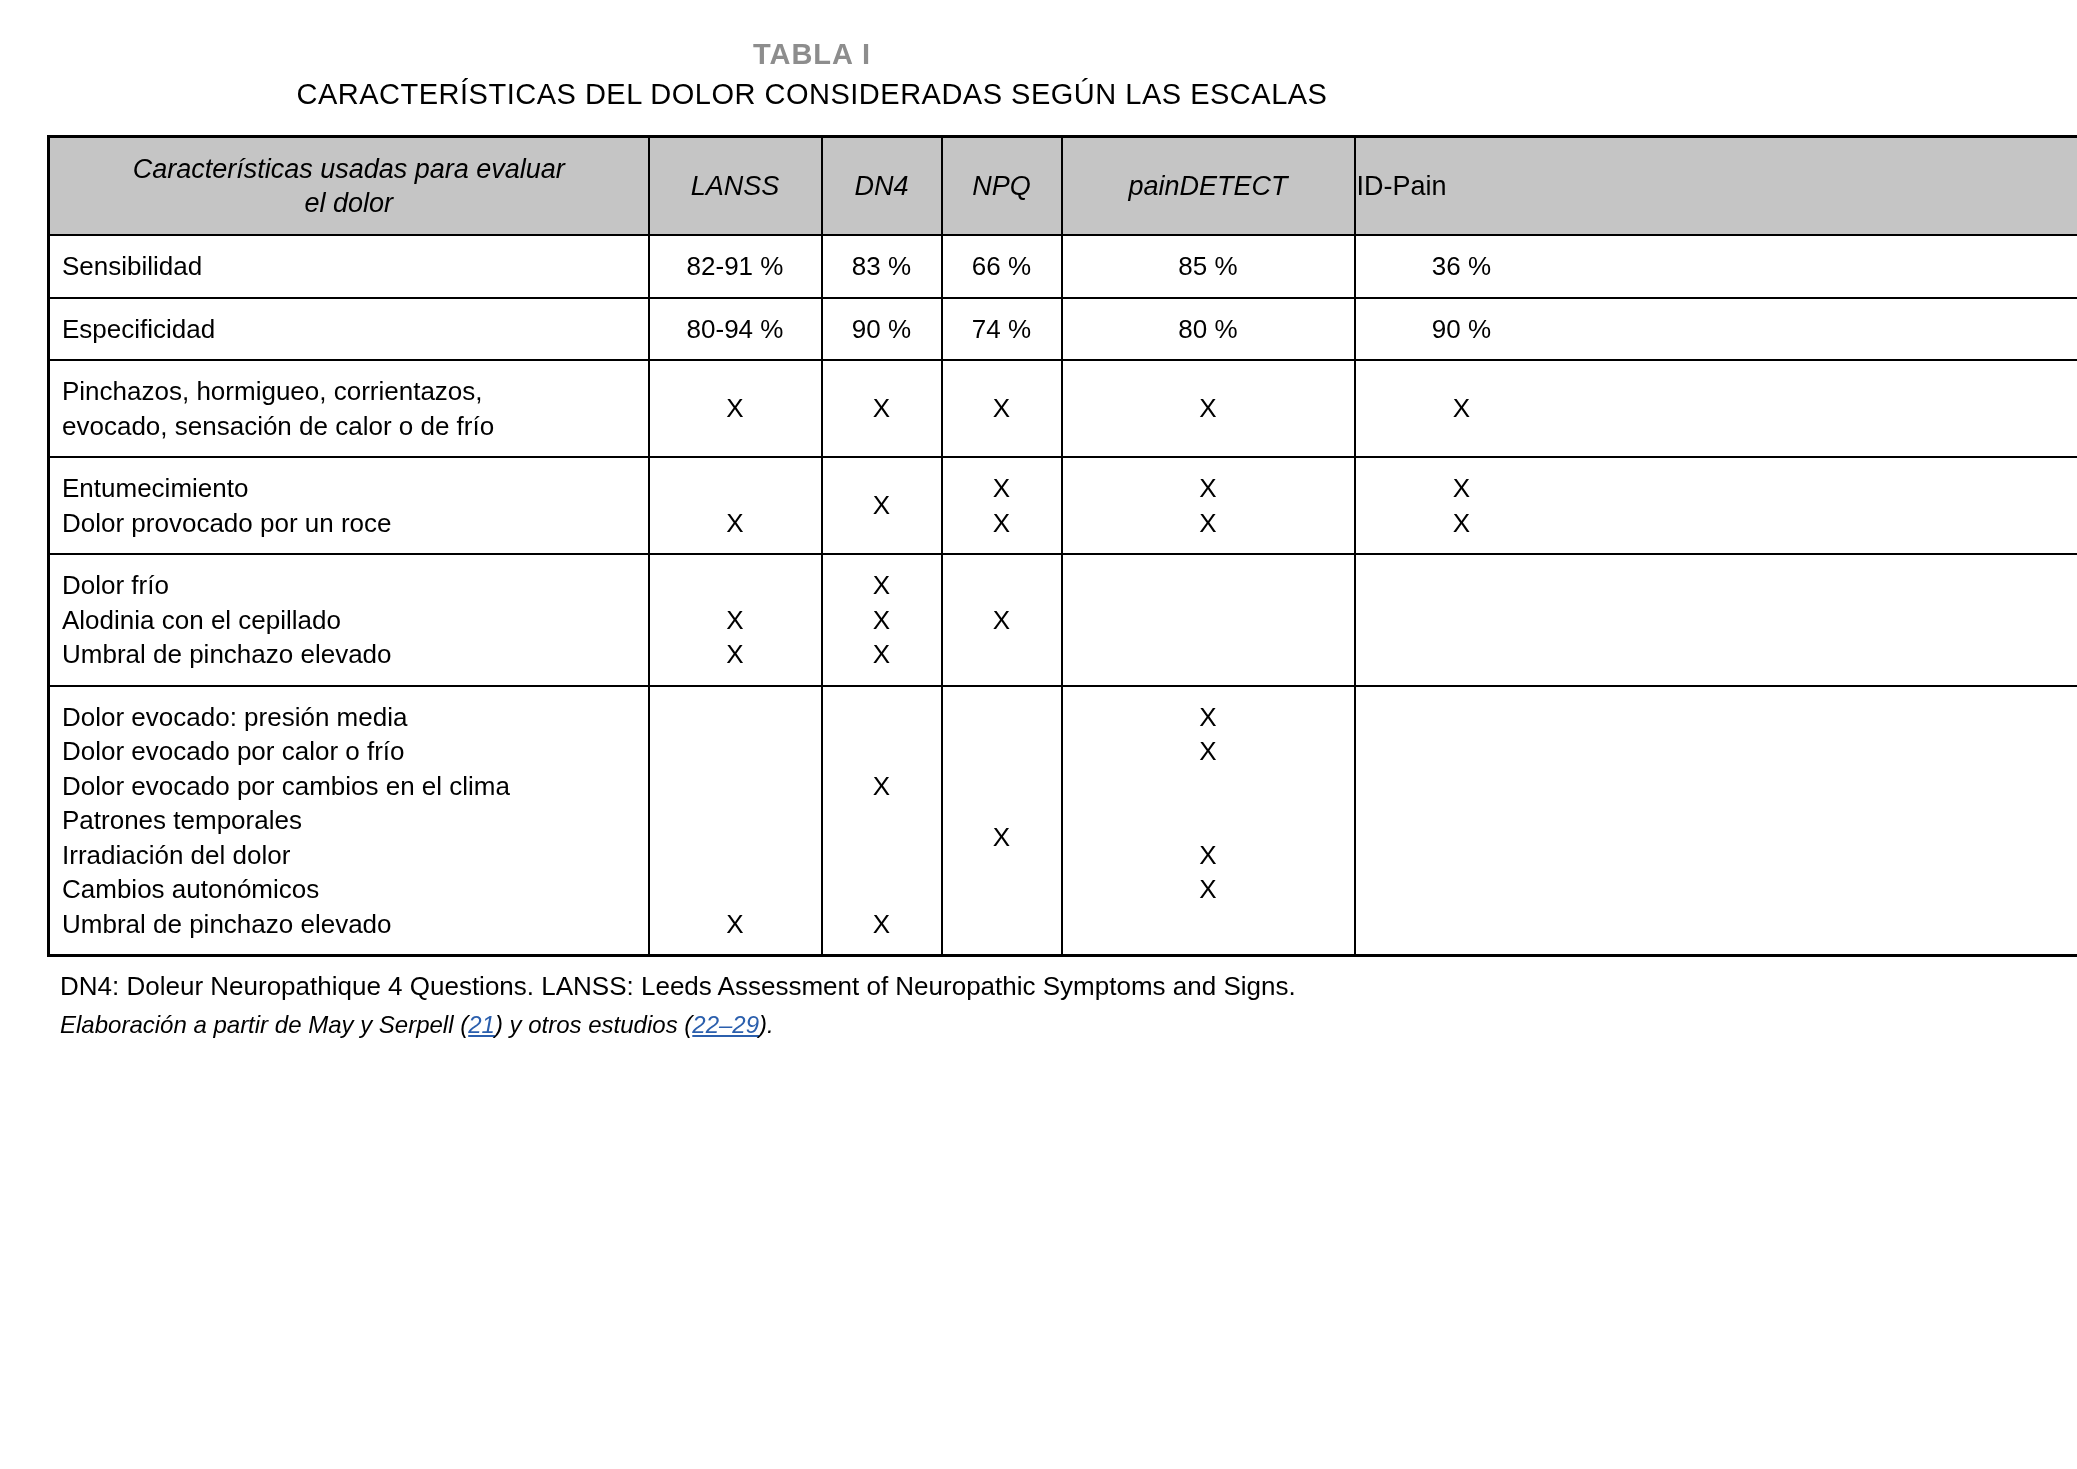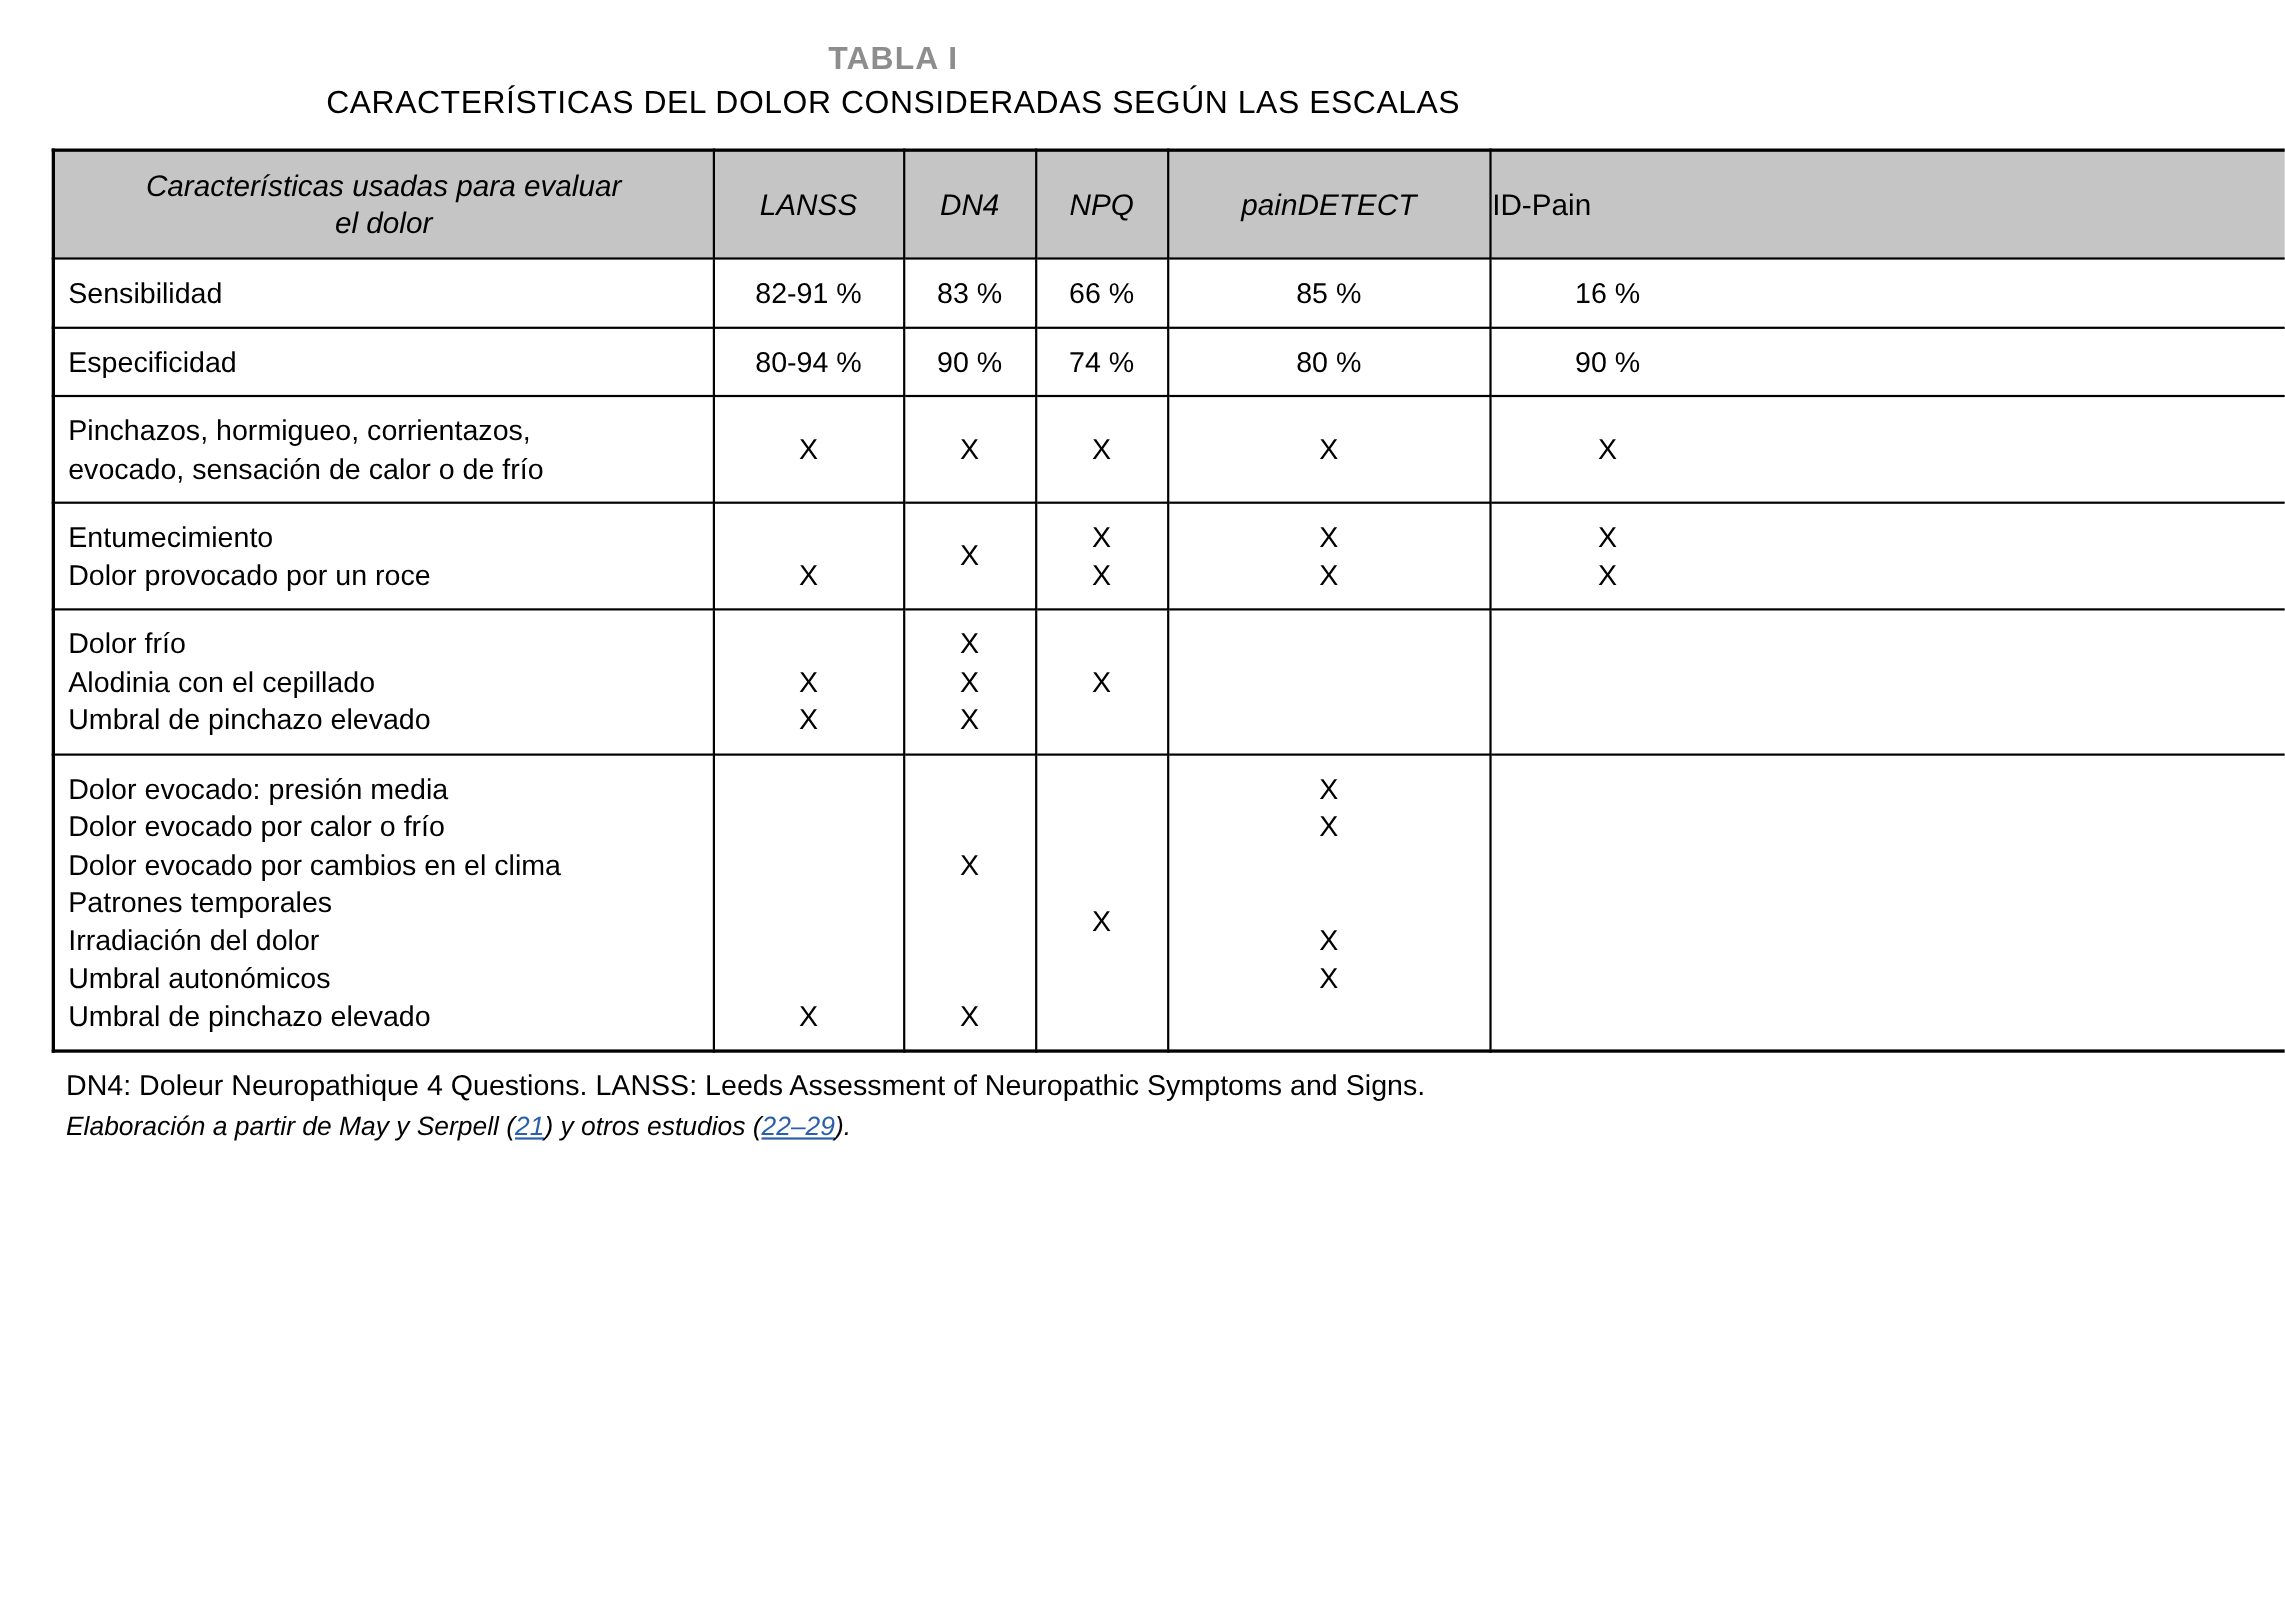--- a/index.html
+++ b/index.html
@@ -164,21 +164,21 @@
               <div class="mark" style="top: 0px;">66 %</div>
             </div>
           </td>
           <td class="mark-cell col-paindetect">
             <div class="mark-box" style="height: 34.5px;">
               <div class="mark" style="top: 0px;">85 %</div>
             </div>
           </td>
           <td class="mark-cell col-idpain">
             <div class="mark-box" style="height: 34.5px;">
-              <div class="mark" style="top: 0px;">16 %</div>
+              <div class="mark" style="top: 0px;">36 %</div>
             </div>
           </td>
         </tr>
         <tr>
           <td class="label-cell">
             <div class="lbl-line">Especificidad</div>
           </td>
           <td class="mark-cell col-lanss">
             <div class="mark-box" style="height: 34.5px;">
               <div class="mark" style="top: 0px;">80-94 %</div>
@@ -301,21 +301,21 @@
             <div class="mark-box" style="height: 103.5px;"></div>
           </td>
         </tr>
         <tr>
           <td class="label-cell">
             <div class="lbl-line">Dolor evocado: presión media</div>
             <div class="lbl-line">Dolor evocado por calor o frío</div>
             <div class="lbl-line">Dolor evocado por cambios en el clima</div>
             <div class="lbl-line">Patrones temporales</div>
             <div class="lbl-line">Irradiación del dolor</div>
-            <div class="lbl-line">Umbral autonómicos</div>
+            <div class="lbl-line">Cambios autonómicos</div>
             <div class="lbl-line">Umbral de pinchazo elevado</div>
           </td>
           <td class="mark-cell col-lanss">
             <div class="mark-box" style="height: 241.5px;">
               <div class="mark" style="top: 207px;">X</div>
             </div>
           </td>
           <td class="mark-cell col-dn4">
             <div class="mark-box" style="height: 241.5px;">
               <div class="mark" style="top: 69px;">X</div>

